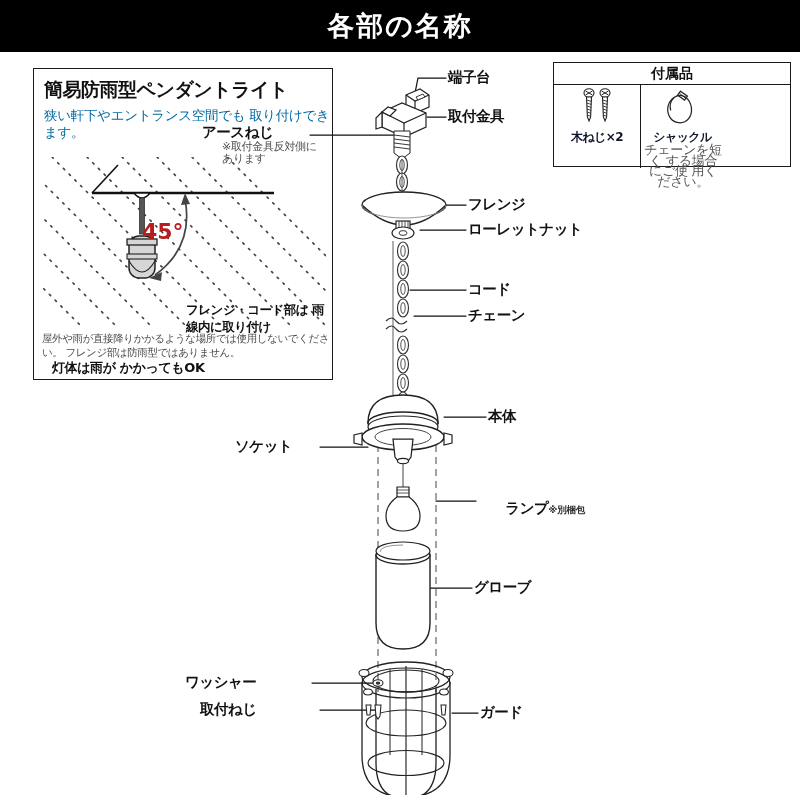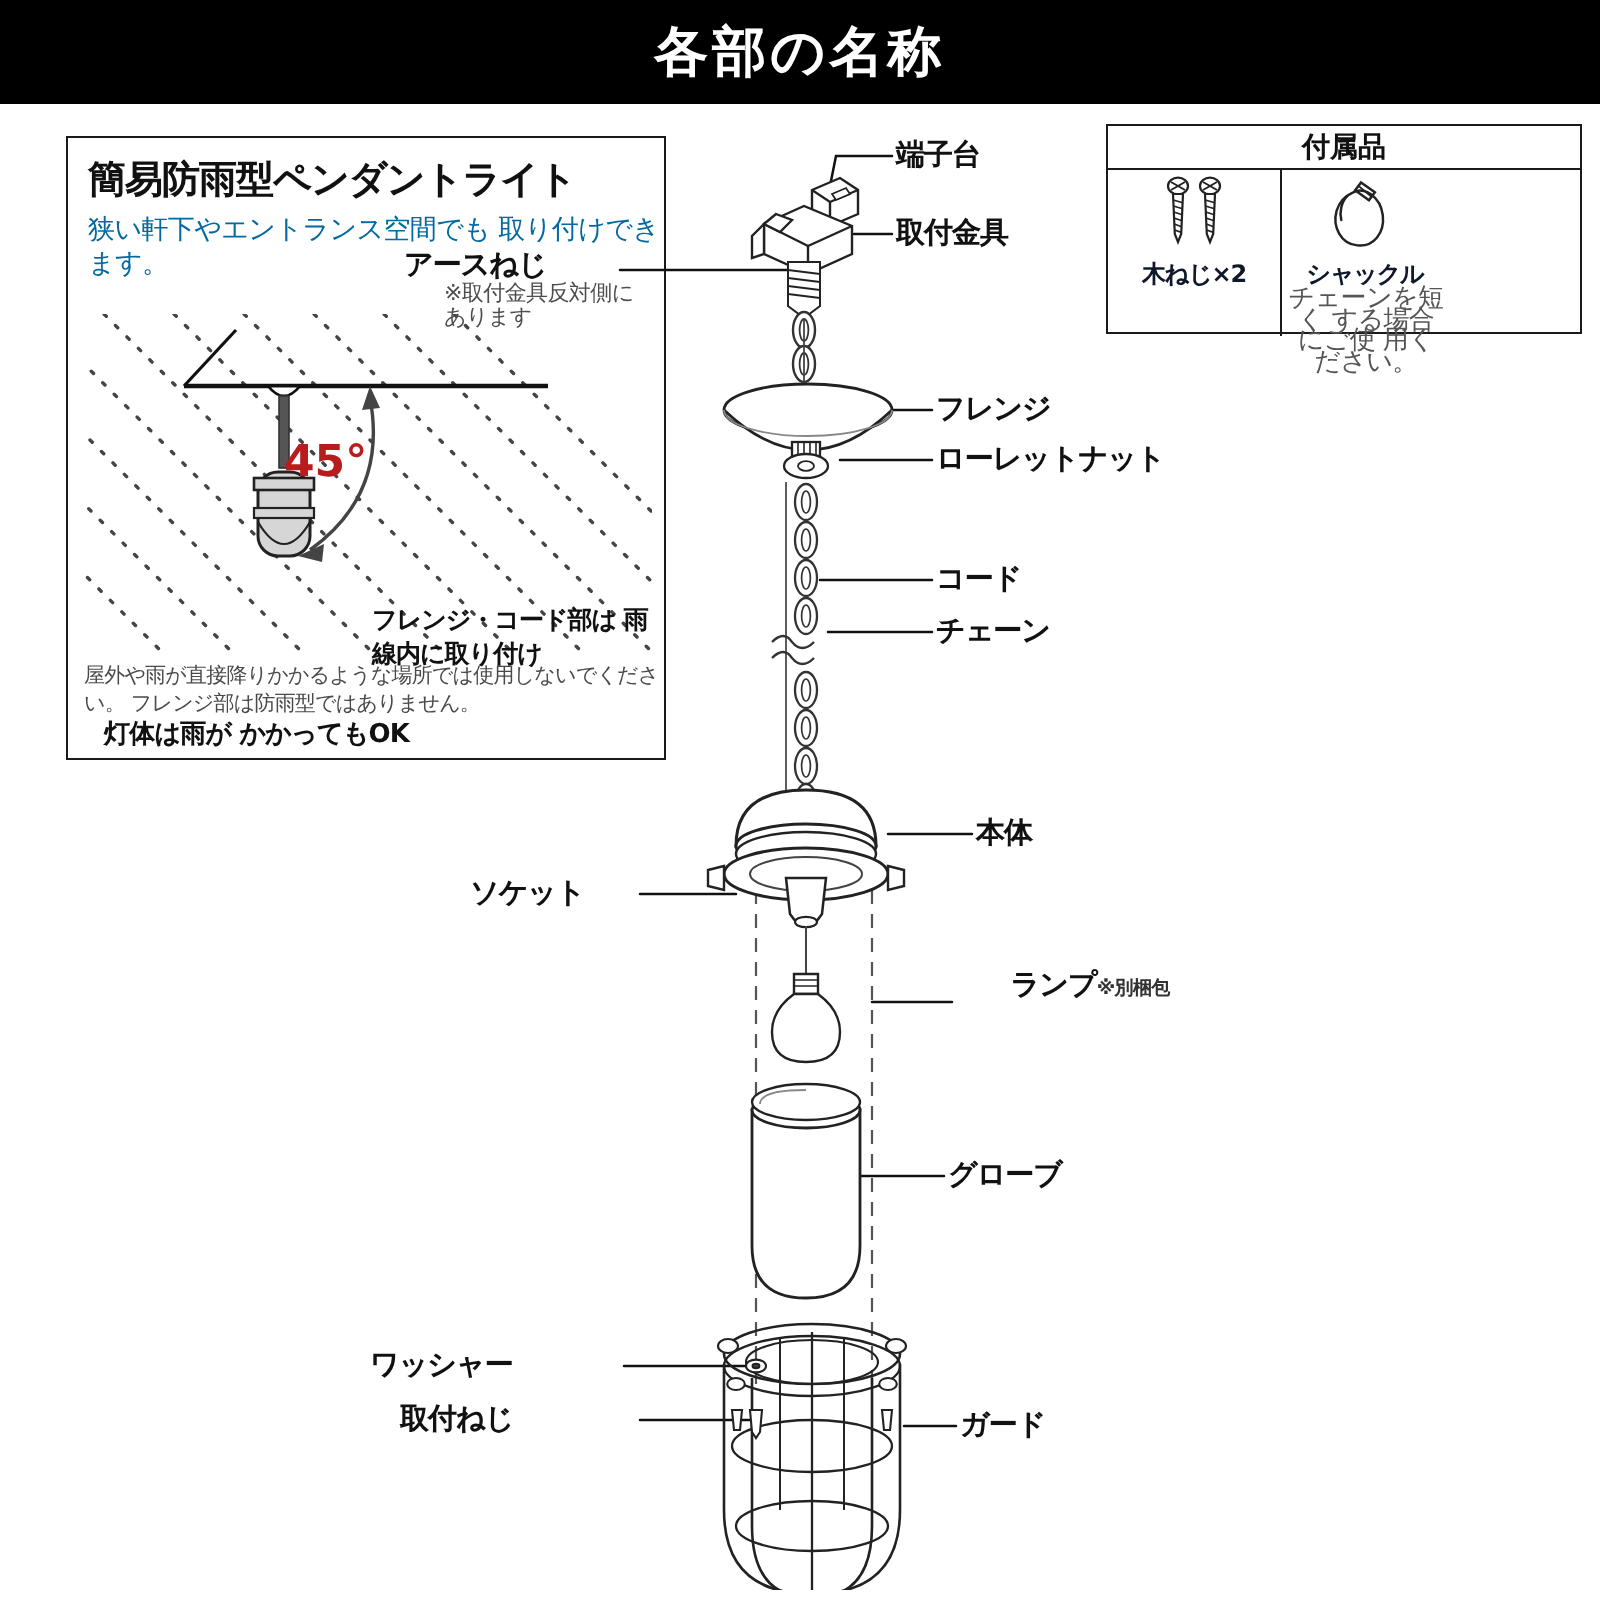--- a/index.html
+++ b/index.html
@@ -428,21 +428,21 @@
     <div class="cal" style="left:218px;top:165px;">ローレットナット</div>
 
     <div class="cal" style="left:218px;top:225px;">コード</div>
 
     <div class="cal" style="left:218px;top:251px;">チェーン</div>
 
     <div class="cal" style="left:238px;top:352px;">本体</div>
 
     <div class="cal" style="left:-15px;top:382px;">ソケット</div>
 
-    <div class="cal" style="left:228px;top:412px;">
+    <div class="cal" style="left:228px;top:428px;">
       <span>ランプ</span><span class="cal-tag">※別梱包</span>
     </div>
 
     <div class="cal" style="left:224px;top:523px;">グローブ</div>
 
     <div class="cal" style="left:-65px;top:618px;">ワッシャー</div>
 
     <div class="cal" style="left:-50px;top:645px;">取付ねじ</div>
 
     <div class="cal" style="left:230px;top:648px;">ガード</div>

